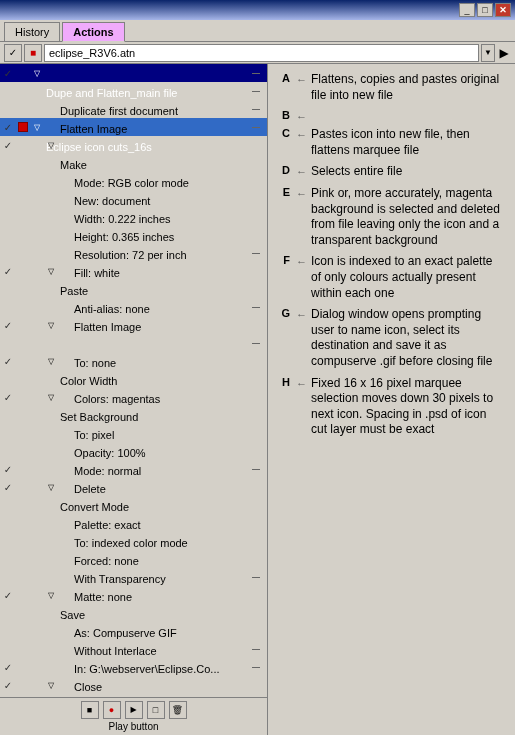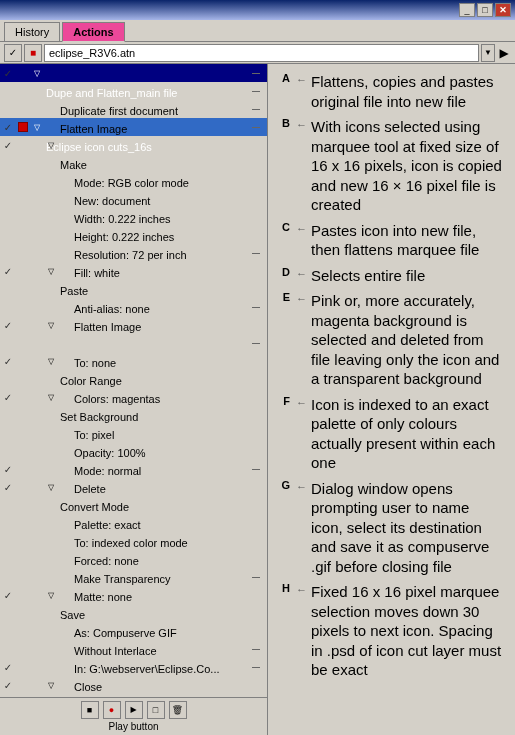--- a/index.html
+++ b/index.html
@@ -66,21 +66,21 @@
     .tab {
       padding: 3px 10px;
       border: 1px solid #808080;
       border-bottom: none;
       background: #d4d0c8;
       cursor: pointer;
       font-size: 11px;
       margin-right: 2px;
     }
     .tab.active {
-      background: #ec4899;
+      background: #f0abfc;
       font-weight: bold;
       border-bottom: 1px solid #d4d0c8;
       position: relative;
       top: 1px;
     }
 
     
     .toolbar {
       background: #d4d0c8;
       height: 22px;
@@ -275,21 +275,21 @@
       align-items: flex-start;
     }
     .annotation-letter {
       font-weight: bold;
       margin-right: 6px;
       flex-shrink: 0;
       width: 12px;
       text-align: right;
     }
     .annotation-text {
-      font-size: 15px;
+      font-size: 12px;
       line-height: 1.3;
       color: #000;
     }
     .annotation-arrow {
       margin-right: 4px;
       color: #555;
       flex-shrink: 0;
     }
   </style>
 </head>
@@ -398,21 +398,21 @@
     <div style="width:28px; flex-shrink:0;"></div>
     <div class="toggle-col"></div>
     <div class="label-col">Width: 0.222 inches</div>
     <div class="line-col"></div>
   </div>
           <div class="action-item">
     <div class="check-col"></div>
     <div class="icon-col"></div>
     <div style="width:28px; flex-shrink:0;"></div>
     <div class="toggle-col"></div>
-    <div class="label-col">Height: 0.222 inches</div>
+    <div class="label-col">Height: 0.365 inches</div>
     <div class="line-col"></div>
   </div>
           <div class="action-item">
     <div class="check-col"></div>
     <div class="icon-col"></div>
     <div style="width:28px; flex-shrink:0;"></div>
     <div class="toggle-col"></div>
     <div class="label-col">Resolution: 72 per inch</div>
     <div class="line-col"></div>
   </div>
@@ -467,21 +467,21 @@
     <div class="label-col">To: none</div>
     <div class="line-col">
               <div class="divider-line"></div>
             </div>
   </div>
           <div class="action-item">
     <div class="check-col">✓</div>
     <div class="icon-col"></div>
     <div style="width:14px; flex-shrink:0;"></div>
     <div class="toggle-col">▽</div>
-    <div class="label-col">Color Range</div>
+    <div class="label-col">Color Width</div>
     <div class="line-col"></div>
   </div>
           <div class="action-item">
     <div class="check-col"></div>
     <div class="icon-col"></div>
     <div style="width:28px; flex-shrink:0;"></div>
     <div class="toggle-col"></div>
     <div class="label-col">Colors: magentas</div>
     <div class="line-col"></div>
   </div>
@@ -557,21 +557,21 @@
     <div style="width:28px; flex-shrink:0;"></div>
     <div class="toggle-col"></div>
     <div class="label-col">Forced: none</div>
     <div class="line-col"></div>
   </div>
           <div class="action-item">
     <div class="check-col"></div>
     <div class="icon-col"></div>
     <div style="width:28px; flex-shrink:0;"></div>
     <div class="toggle-col"></div>
-    <div class="label-col">Make Transparency</div>
+    <div class="label-col">With Transparency</div>
     <div class="line-col"></div>
   </div>
           <div class="action-item">
     <div class="check-col"></div>
     <div class="icon-col"></div>
     <div style="width:28px; flex-shrink:0;"></div>
     <div class="toggle-col"></div>
     <div class="label-col">Matte: none</div>
     <div class="line-col">
               <div class="divider-line"></div>
@@ -652,21 +652,20 @@
     <div class="annotations-panel" id="annotations-panel">
 
     <div class="annotation">
     <span class="annotation-letter">A</span>
     <span class="annotation-arrow">←</span>
     <span class="annotation-text">Flattens, copies and pastes original file into new file</span>
   </div>
         <div class="annotation">
     <span class="annotation-letter">B</span>
     <span class="annotation-arrow">←</span>
-    <span class="annotation-text">With icons selected using marquee tool at fixed size of 16 x 16 pixels, icon is copied and new 16 × 16 pixel file is created</span>
   </div>
         <div class="annotation">
     <span class="annotation-letter">C</span>
     <span class="annotation-arrow">←</span>
     <span class="annotation-text">Pastes icon into new file, then flattens marquee file</span>
   </div>
         <div class="annotation">
     <span class="annotation-letter">D</span>
     <span class="annotation-arrow">←</span>
     <span class="annotation-text">Selects entire file</span>

